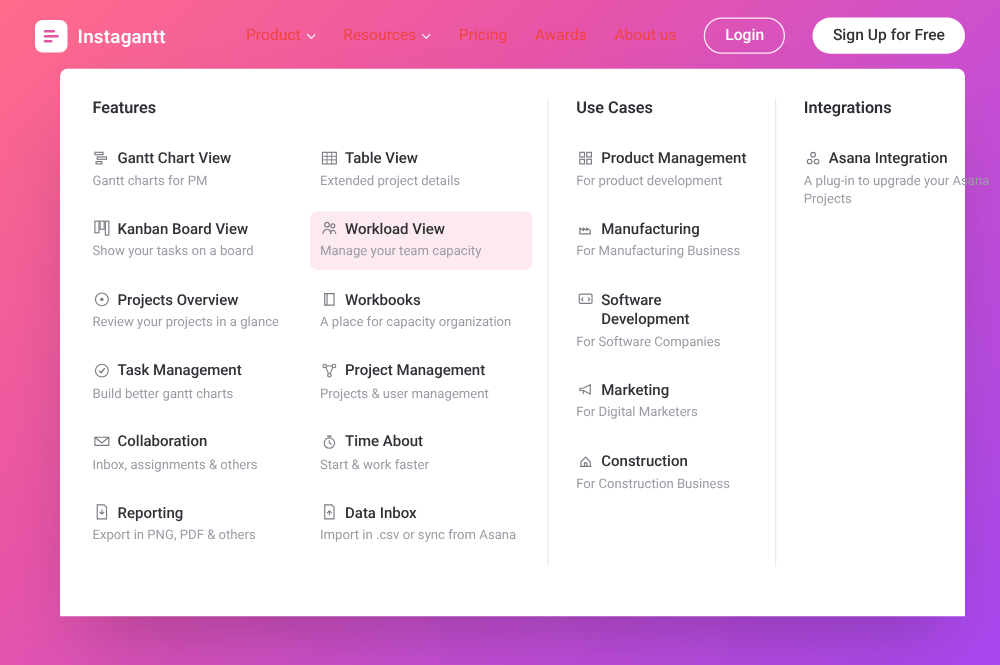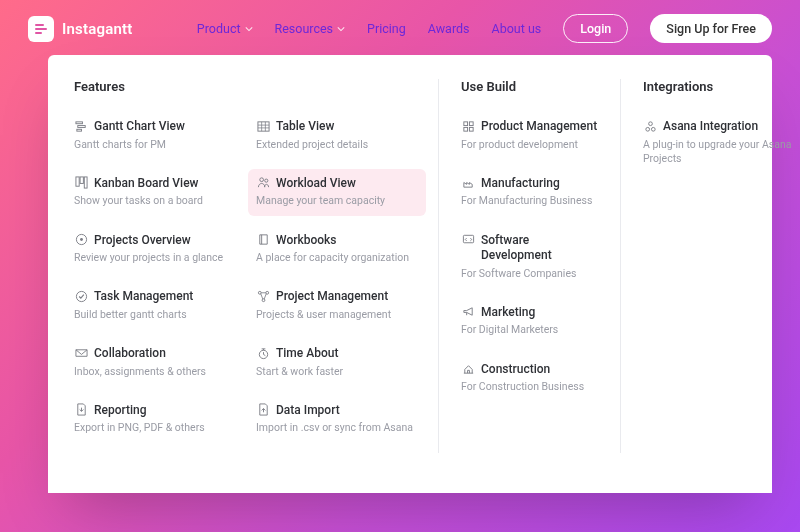--- a/index.html
+++ b/index.html
@@ -38,21 +38,21 @@
     font-weight: 600;
     letter-spacing: 0.2px;
   }
   .nav {
     margin-left: auto;
     display: flex;
     align-items: center;
     gap: 22px;
   }
   .nav-link {
-    color: #6d28d9;
+    color: #ef4444;
     font-size: 12.5px;
     font-weight: 400;
     display: flex;
     align-items: center;
     gap: 4px;
   }
   .nav-chevron { opacity: 0.85; }
   .btn-login {
     color: #fff;
     font-size: 12.5px;
@@ -331,28 +331,28 @@
     </div>
 
     <div class="item">
       <div class="item-head">
         <span class="item-icon">
             <svg width="13" height="13" viewBox="0 0 14 14">
               <path d="M3 1 h6 l2 2 v10 h-8 z" fill="none" stroke="currentColor" stroke-width="1"></path>
               <path d="M7 10 v-4 M7 6 l-2 2 M7 6 l2 2" fill="none" stroke="currentColor" stroke-width="1"></path>
             </svg>
           </span>
-        <span class="item-title">Data Import</span>
+        <span class="item-title">Data Inbox</span>
       </div>
       <div class="item-desc">Import in .csv or sync from Asana</div>
     </div>
   </div>
 
   <div class="col divider col3">
-    <div class="col-header">Use Build</div>
+    <div class="col-header">Use Cases</div>
 
     <div class="item">
       <div class="item-head">
         <span class="item-icon">
             <svg width="13" height="13" viewBox="0 0 14 14">
               <rect x="2" y="2" width="4" height="4" fill="none" stroke="currentColor" stroke-width="1"></rect>
               <rect x="8" y="2" width="4" height="4" fill="none" stroke="currentColor" stroke-width="1"></rect>
               <rect x="2" y="8" width="4" height="4" fill="none" stroke="currentColor" stroke-width="1"></rect>
               <rect x="8" y="8" width="4" height="4" fill="none" stroke="currentColor" stroke-width="1"></rect>
             </svg>

